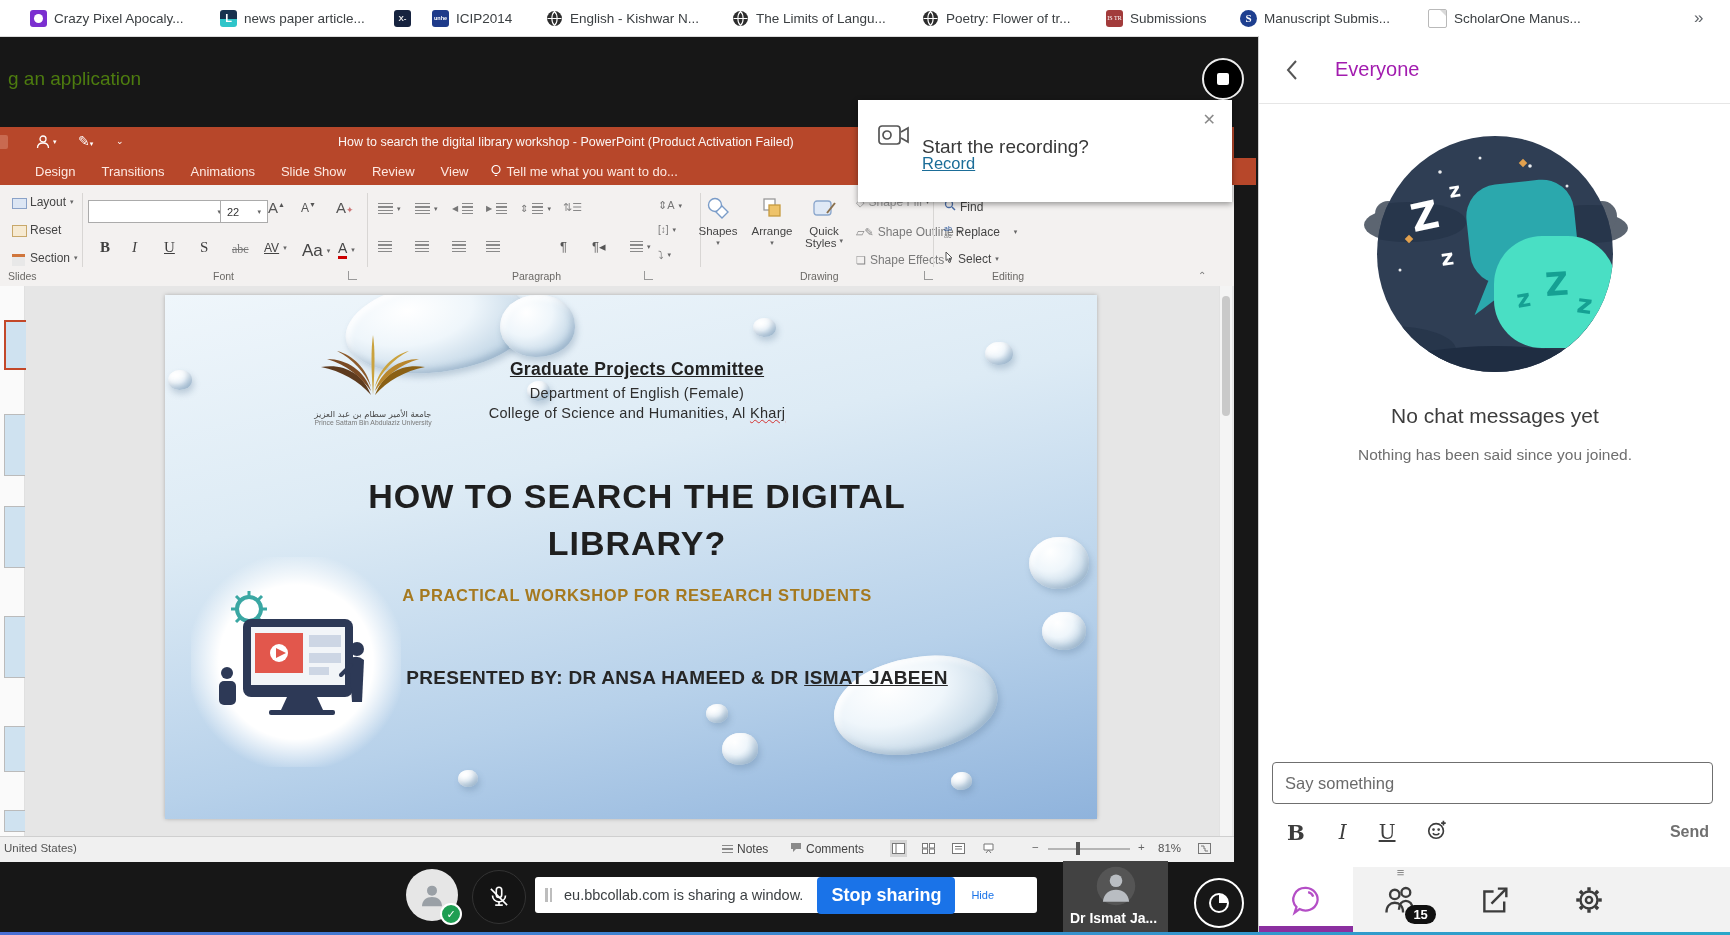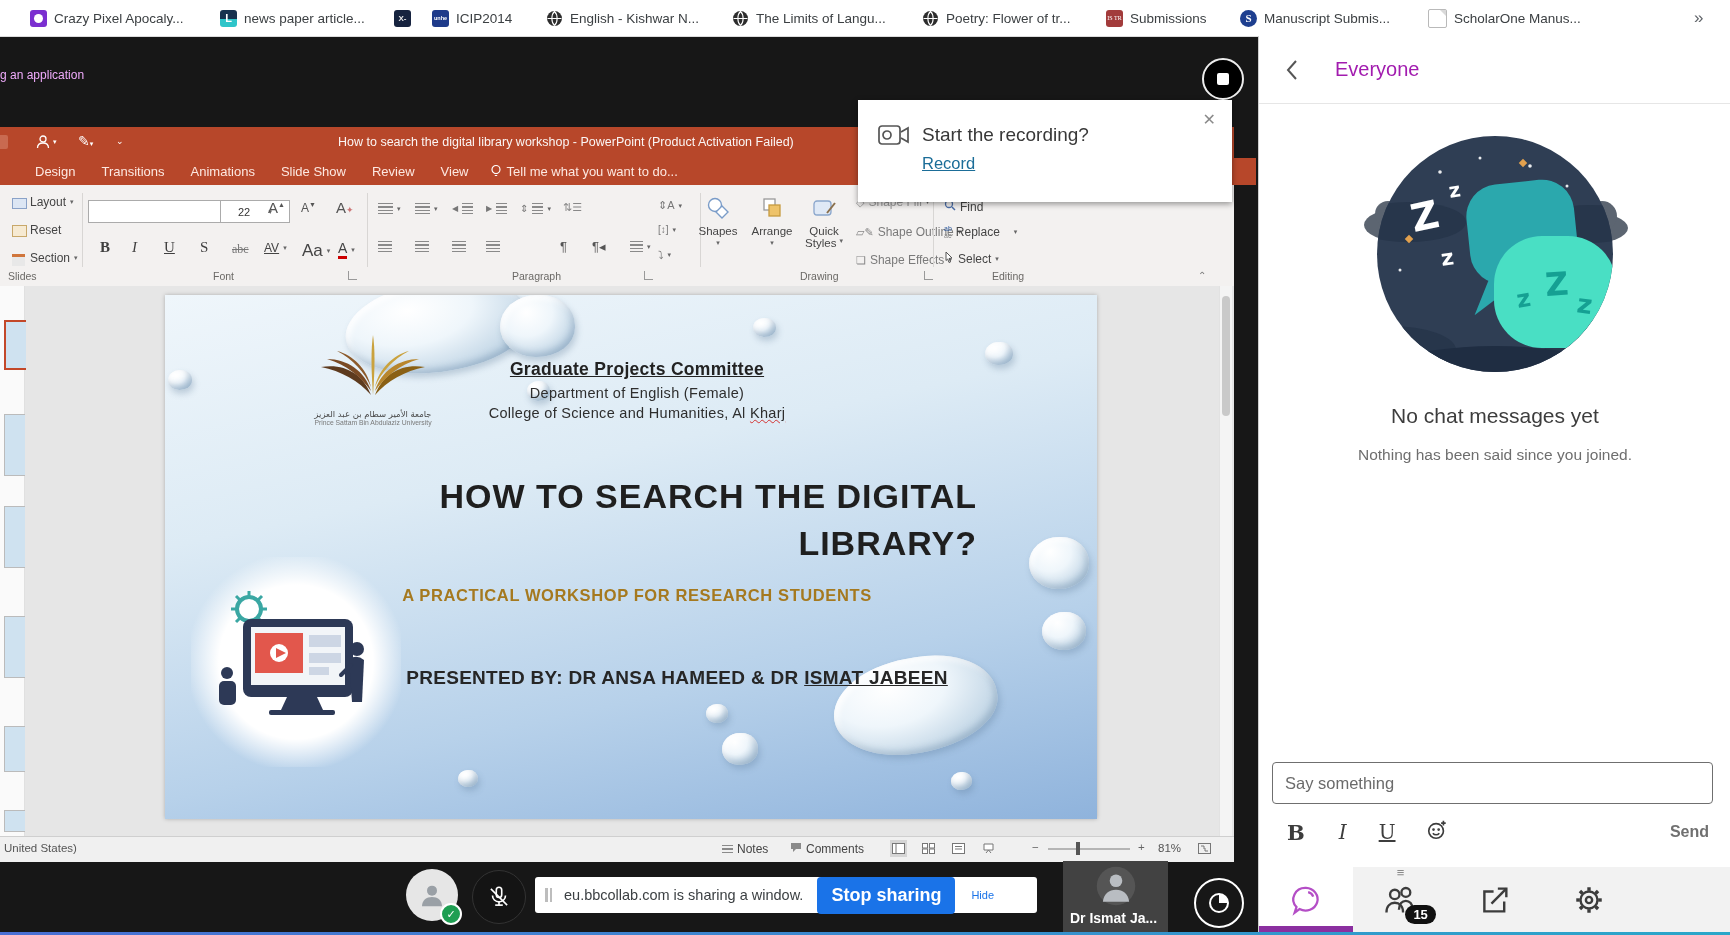--- a/index.html
+++ b/index.html
@@ -25,41 +25,41 @@
   .ppt-titlebar{left:0;top:0;width:1234px;height:31px;background:#b7472a;}
   .ppt-title{color:#fff;opacity:.95;font-size:12.5px;white-space:nowrap;}
   .ppt-tabs{left:0;top:31px;width:1234px;height:27px;background:#b7472a;display:flex;align-items:center;padding-left:22px;}
   .ppt-tab{color:#fde8e1;font-size:13px;padding:0 13px;cursor:pointer;white-space:nowrap;}
   .ribbon{left:0;top:58px;width:1234px;height:101px;background:#f3f1f0;border-bottom:1px solid #d2cfcc;}
   .rsep{top:8px;width:1px;height:74px;background:#d8d6d4;}
   .rbtn{display:flex;align-items:center;gap:4px;font-size:12px;color:#444;cursor:pointer;white-space:nowrap;}
   .dd{font-size:7px;color:#666;}
   .rglyph{font-size:13px;color:#555;cursor:pointer;}
   .glabel{font-size:10.5px;color:#6b6966;}
-  .combo{background:#fff;border:1px solid #ababab;font-size:11px;color:#333;display:flex;align-items:center;justify-content:space-between;padding:0 17px;cursor:text;}
+  .combo{background:#fff;border:1px solid #ababab;font-size:11px;color:#333;display:flex;align-items:center;justify-content:space-between;padding:0 6px;cursor:text;}
   .lines{display:inline-block;width:14px;height:11px;background:repeating-linear-gradient(#8a8a8a 0 1.5px,transparent 1.5px 3.4px);}
   .fontbtn{font-size:13px;color:#3f3f3f;cursor:pointer;font-family:"Liberation Serif",serif;}
   .bigbtn{display:flex;flex-direction:column;align-items:center;gap:2px;font-size:11.5px;color:#444;cursor:pointer;width:52px;}
   
   .canvas{left:0;top:159px;width:1234px;height:550px;background:#e6e6e6;}
   .thumbstrip{left:0;top:0;width:24px;height:550px;background:#fafafa;border-right:1px solid #e0e0e0;}
   .thumb{left:4px;width:20px;background:#cfe2f0;border:1px solid #bbb;border-right:none;cursor:pointer;}
   .thumb.sel{border:2px solid #c34829;border-right:none;}
   .vscroll{left:1219px;top:0;width:12px;height:550px;background:#f4f4f4;border-left:1px solid #e2e2e2;}
   .vthumb{left:2px;top:10px;width:8px;height:120px;background:#c9c9c9;border-radius:4px;cursor:grab;}
   
   .slide{left:165px;top:9px;width:932px;height:524px;overflow:hidden;cursor:default;
          background:linear-gradient(168deg,#eff6fb 0%,#ddebf5 35%,#b7d1ea 70%,#8fb3dc 100%);
          box-shadow:0 0 4px rgba(0,0,0,.25);}
   .drop{position:absolute;border-radius:50% 46% 52% 48%/52% 50% 48% 50%;
         background:radial-gradient(ellipse at 35% 28%,#ffffff 0%,#eff6fb 38%,#c6d9e8 72%,#9dbcd3 100%);
         box-shadow:2px 4px 6px rgba(90,120,150,.30),inset -3px -4px 6px rgba(110,140,170,.40),inset 3px 4px 6px rgba(255,255,255,.95);}
   .s-committee{font-size:17.5px;font-weight:bold;color:#222;text-decoration:underline;letter-spacing:.3px;}
   .s-line{font-size:14.5px;color:#2e2e2e;letter-spacing:.3px;}
-  .s-title{font-size:34px;font-weight:600;color:#1f1f1f;letter-spacing:1px;text-align:right;}
+  .s-title{font-size:34px;font-weight:600;color:#1f1f1f;letter-spacing:1px;}
   .s-sub{font-size:16.5px;font-weight:bold;color:#a5791f;letter-spacing:.6px;}
   .s-pres{font-size:19px;font-weight:bold;color:#262626;letter-spacing:.3px;}
   .wavy{text-decoration:underline wavy #d33333 1px;}
   .solidu{text-decoration:underline;}
   .ctr{text-align:center;}
   
   .statusbar{left:0;top:709px;width:1234px;height:25px;background:#f0f0f0;border-top:1px solid #cfcfcf;font-size:11.5px;color:#555;}
   .viewbox{width:17px;height:17px;display:flex;align-items:center;justify-content:center;cursor:pointer;}
   .viewbox svg{display:block;}
   
@@ -155,21 +155,21 @@
       <span class="fav f-s">S</span>
       <span class="bm-label">Manuscript Submis...</span>
     </div>
     <div class="ab bm" style="left:1428px">
       <span class="fav f-doc"></span>
       <span class="bm-label">ScholarOne Manus...</span>
     </div>
     <div class="ab" style="left:1694px;top:8px;font-size:17px;color:#5f6368;cursor:pointer">»</div>
   </div>
 
-  <div class="ab" style="left:0;top:68px;color:#f0abfc;font-size:12px;z-index:5">g an application</div>
+  <div class="ab" style="left:8px;top:68px;color:#4d7c0f;font-size:19px;z-index:5">g an application</div>
 
   <div class="ab stopbtn">
       <span></span>
     </div>
 
   <div class="ab pptwin">
     <div class="ab ppt-titlebar">
       <span class="ab" style="left:-6px;top:8px;width:14px;height:14px;background:#c96a50;border-radius:2px"></span>
       <span class="ab" style="left:36px;top:7px;cursor:pointer">
         <svg width="15" height="16" viewBox="0 0 15 16">
@@ -527,21 +527,21 @@
   </div>
 
   <div class="ab popup">
     <span class="ab" style="left:20px;top:24px">
       <svg width="32" height="22" viewBox="0 0 32 22">
           <rect x="1" y="2" width="21" height="18" rx="3" fill="none" stroke="#555" stroke-width="1.7"></rect>
           <circle cx="9" cy="11" r="4" fill="none" stroke="#555" stroke-width="1.7"></circle>
           <path d="M23 8 L30 4 V18 L23 14" fill="none" stroke="#555" stroke-width="1.7"></path>
         </svg>
     </span>
-    <div class="ab popup-title" style="left:64px;top:24px">Start the recording?</div>
+    <div class="ab popup-title" style="left:64px;top:36px">Start the recording?</div>
     <div class="ab record-link" style="left:64px;top:54px">Record</div>
     <div class="ab" style="right:16px;top:10px;font-size:16px;color:#8a8a8a;cursor:pointer">✕</div>
   </div>
 
   <div class="ab circbtn" style="left:406px;top:869px;width:52px;height:52px;background:#e6e6e6">
     <svg width="30" height="30" viewBox="0 0 24 24">
         <circle cx="12" cy="8.5" r="4" fill="#9aa0a6"></circle>
         <path d="M4 21 c0-5 3.6-7.5 8-7.5 s8 2.5 8 7.5 Z" fill="#9aa0a6"></path>
       </svg>
     <span class="ab" style="left:34px;top:34px;width:18px;height:18px;border-radius:50%;background:#1e9e52;border:2px solid #fff;display:flex;align-items:center;justify-content:center;color:#fff;font-size:11px">✓</span>

